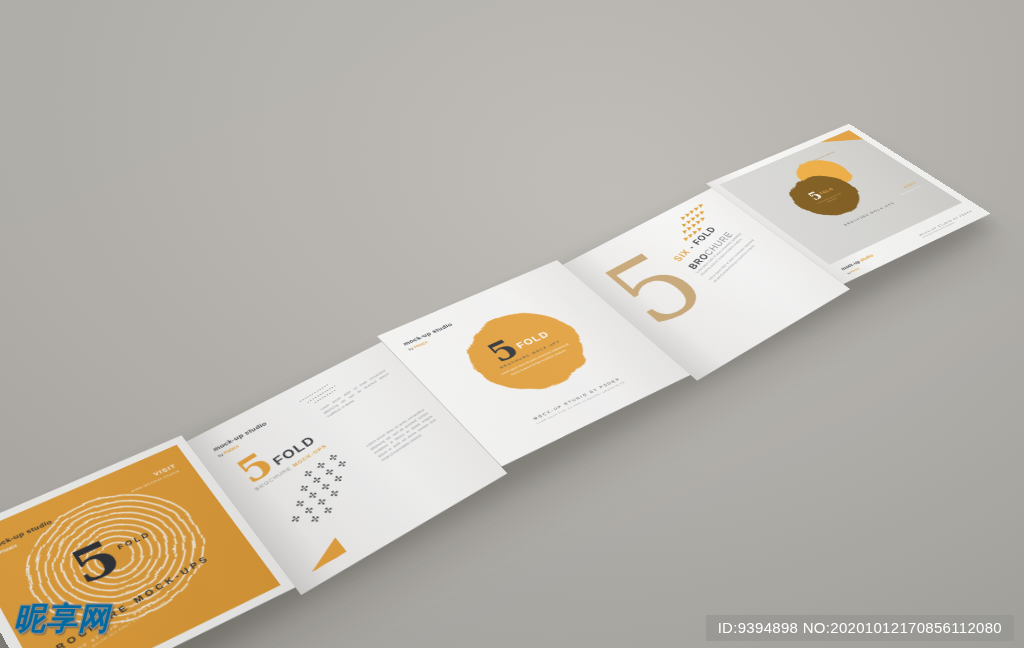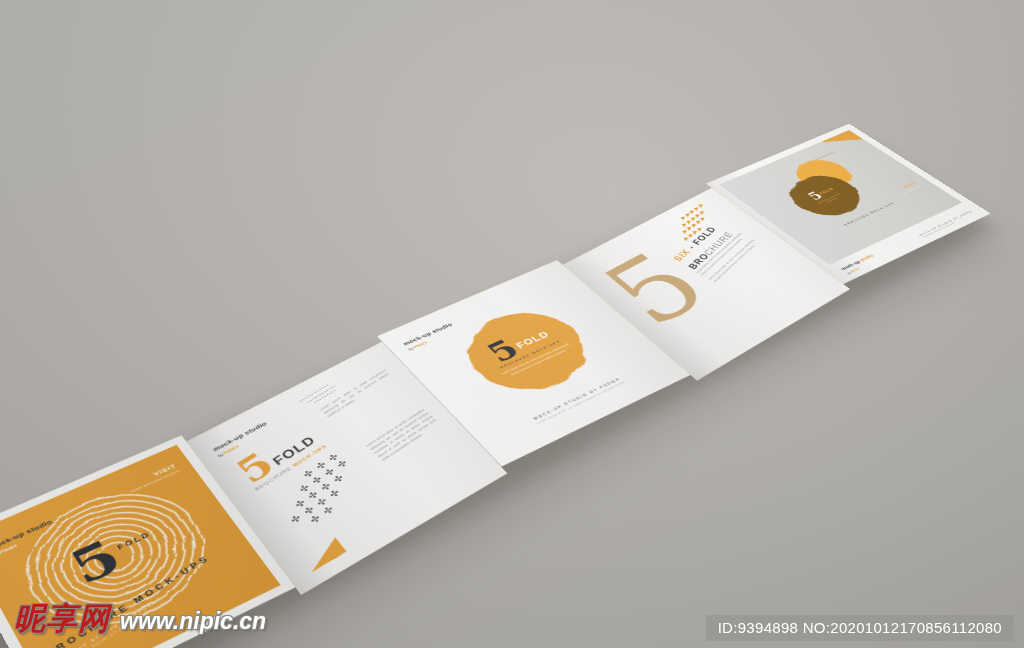--- a/index.html
+++ b/index.html
@@ -123,21 +123,21 @@
   .p5-footer .fb .bn{font-size:6px;font-weight:700;color:#3a3d43;}
   .p5-footer .fb .bs{color:#e8a33c;font-weight:800;}
   .p5-footer .fb .by{display:block;font-size:3.5px;color:#3a3d43;margin-top:1px;}
   .p5-footer .fb .au{color:#e8a33c;font-weight:700;}
   .p5-footer .fr{text-align:left;line-height:1.4;}
   .p5-footer .fr .f1{font-size:3.8px;letter-spacing:1.2px;color:#6f7277;}
   .p5-footer .fr .f2{font-size:2.8px;color:#a0a2a5;}
 
   
   .wm-left{position:absolute;left:14px;bottom:8px;display:flex;align-items:baseline;gap:10px;z-index:50;}
-  .wm-cn{font-size:31px;font-weight:900;color:#b91c1c;font-style:italic;letter-spacing:1px;
+  .wm-cn{font-size:31px;font-weight:900;color:#0369a1;font-style:italic;letter-spacing:1px;
     text-shadow:1px 1px 0 #8a8883,-1px -1px 0 #8a8883,1px -1px 0 #8a8883,-1px 1px 0 #8a8883,2px 2px 2px rgba(90,88,84,.7);}
   .wm-url{font-size:23px;font-weight:700;font-style:italic;color:#fff;
     text-shadow:1px 1px 0 #8a8883,-1px -1px 0 #8a8883,1px -1px 0 #8a8883,-1px 1px 0 #8a8883,2px 2px 2px rgba(90,88,84,.7);}
   .wm-right{position:absolute;right:10px;bottom:7px;background:rgba(146,146,143,.6);
     color:#ffffff;font-size:15px;padding:4px 12px 5px;z-index:50;letter-spacing:.3px;}
 </style>
 </head>
 <body>
 
 <svg width="0" height="0" style="position:absolute" aria-hidden="true">
@@ -381,15 +381,14 @@
           <div class="f2">Lorem ipsum dolor sit amet consectetur</div>
         </div>
       </div>
     </div>
 
   </div>
 </div>
 
 <div class="wm-left">
   <span class="wm-cn">昵享网</span>
-  <span class="wm-url">www.nipic.cn</span>
 </div>
 <div class="wm-right">ID:9394898 NO:20201012170856112080</div>
 
 </body></html>

